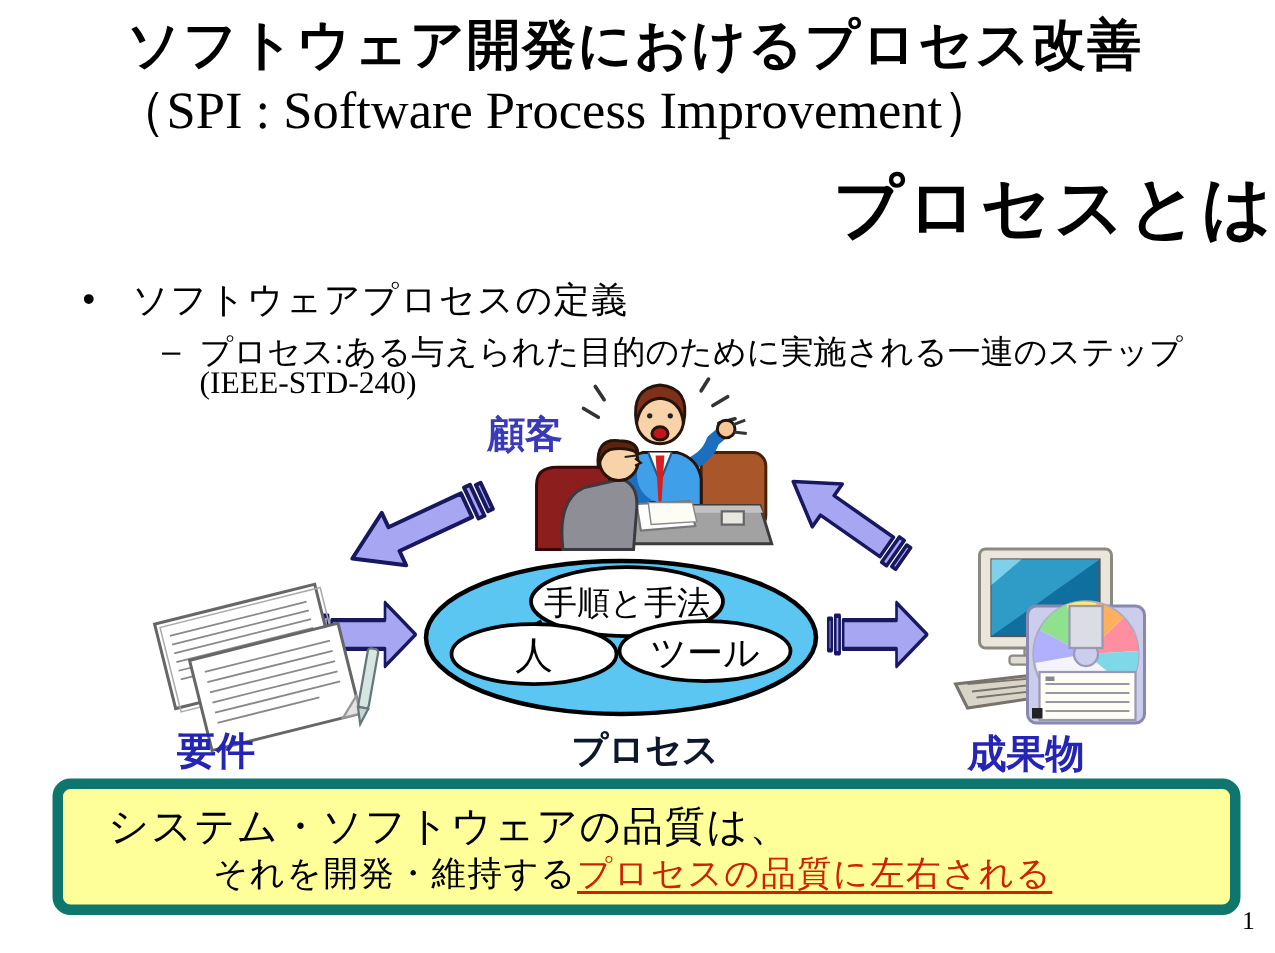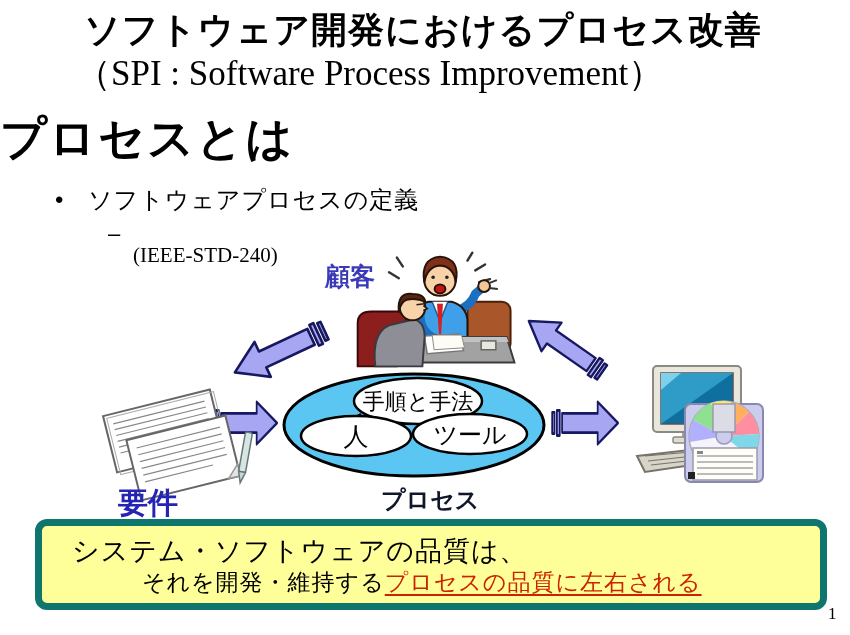--- a/index.html
+++ b/index.html
@@ -6,32 +6,32 @@
   .slide{
     position:relative;width:850px;height:635px;background:#fff;overflow:hidden;
     font-family:"Liberation Sans","DejaVu Sans",sans-serif;color:#000;
   }
   .abs{position:absolute;}
   
   .title-jp{left:84px;top:6px;font-family:"Liberation Serif","DejaVu Serif",serif;
     font-size:36px;font-weight:600;letter-spacing:1px;white-space:nowrap;}
   .title-en{left:76px;top:50px;font-family:"Liberation Serif","DejaVu Serif",serif;
     font-size:35px;font-weight:400;white-space:nowrap;}
-  .heading{left:0;top:108px;width:850px;text-align:left;font-size:46px;
+  .heading{left:0;top:108px;width:850px;text-align:right;font-size:46px;
     font-weight:600;letter-spacing:2px;}
   
   .bullet-marker{left:55px;top:186px;font-size:24px;}
   .bullet-text{left:88px;top:184px;font-size:24px;letter-spacing:1px;}
   .sub-marker{left:108px;top:221px;font-size:22px;}
   .sub-text{left:133px;top:220px;font-size:22px;white-space:nowrap;}
   .sub-ref{left:133px;top:243px;font-family:"Liberation Serif","DejaVu Serif",serif;font-size:21px;}
   
   .lbl{font-weight:600;white-space:nowrap;}
-  .customer-label{left:325px;top:260px;font-size:25px;color:#3a3ab8;}
-  .req-label{left:118px;top:483px;font-size:30px;color:#2525b5;}
+  .customer-label{left:325px;top:273px;font-size:25px;color:#3a3ab8;}
+  .req-label{left:118px;top:483px;font-size:26px;color:#2525b5;}
   .proc-label{left:381px;top:484px;font-size:24px;color:#0f172a;}
   .del-label{left:645px;top:485px;font-size:26px;color:#2525b5;}
   
   .block-arrow{display:block;}
   .arrow-req{left:210px;top:398px;}
   .arrow-del{left:551px;top:398px;}
   .arrow-topleft{left:226px;top:329px;transform:rotate(155deg);}
   .arrow-topright{left:517px;top:324px;transform:rotate(215deg);}
   
   .clipart svg{overflow:visible;}
@@ -49,20 +49,21 @@
 
 <div class="slide">
 
   <div class="abs title-jp">ソフトウェア開発におけるプロセス改善</div>
   <div class="abs title-en">（SPI : Software Process Improvement）</div>
   <div class="abs heading">プロセスとは</div>
 
   <div class="abs bullet-marker">•</div>
   <div class="abs bullet-text">ソフトウェアプロセスの定義</div>
   <div class="abs sub-marker">–</div>
+  <div class="abs sub-text">プロセス:ある与えられた目的のために実施される一連のステップ</div>
   <div class="abs sub-ref">(IEEE-STD-240)</div>
 
   <div class="abs lbl customer-label">顧客</div>
 
   <div class="abs clipart" style="left:342px;top:250px;width:196px;height:124px;">
     <svg viewBox="0 0 200 125" width="196" height="124">
       <g stroke="#333" stroke-width="2.5" stroke-linecap="round">
         <line x1="58" y1="28" x2="48" y2="22"></line>
         <line x1="62" y1="16" x2="56" y2="7"></line>
         <line x1="128" y1="10" x2="133" y2="2"></line>
@@ -217,20 +218,21 @@
         <line x1="64" y1="104" x2="120" y2="104"></line>
           <line x1="64" y1="110" x2="120" y2="110"></line>
       </g>
       <rect x="64" y="87" width="6" height="3" fill="#888"></rect>
       <rect x="55" y="108" width="7" height="7" fill="#222"></rect>
     </svg>
   </div>
 
   <div class="abs lbl req-label">要件</div>
   <div class="abs lbl proc-label">プロセス</div>
+  <div class="abs lbl del-label">成果物</div>
 
   <div class="abs quote-box">
     <div class="quote-line1">システム・ソフトウェアの品質は、</div>
     <div class="quote-line2"><span>それを開発・維持する</span><span class="quote-red">プロセスの品質に左右される</span></div>
   </div>
 
   <div class="abs page-num">1</div>
 
 </div>
 

